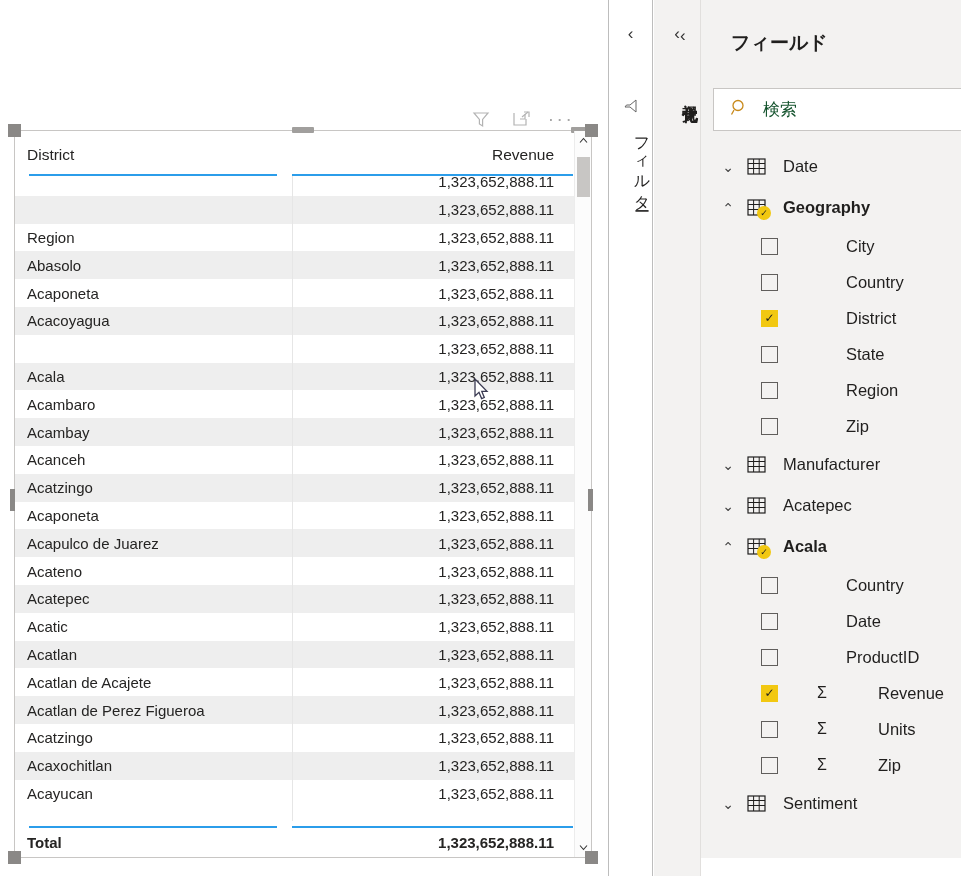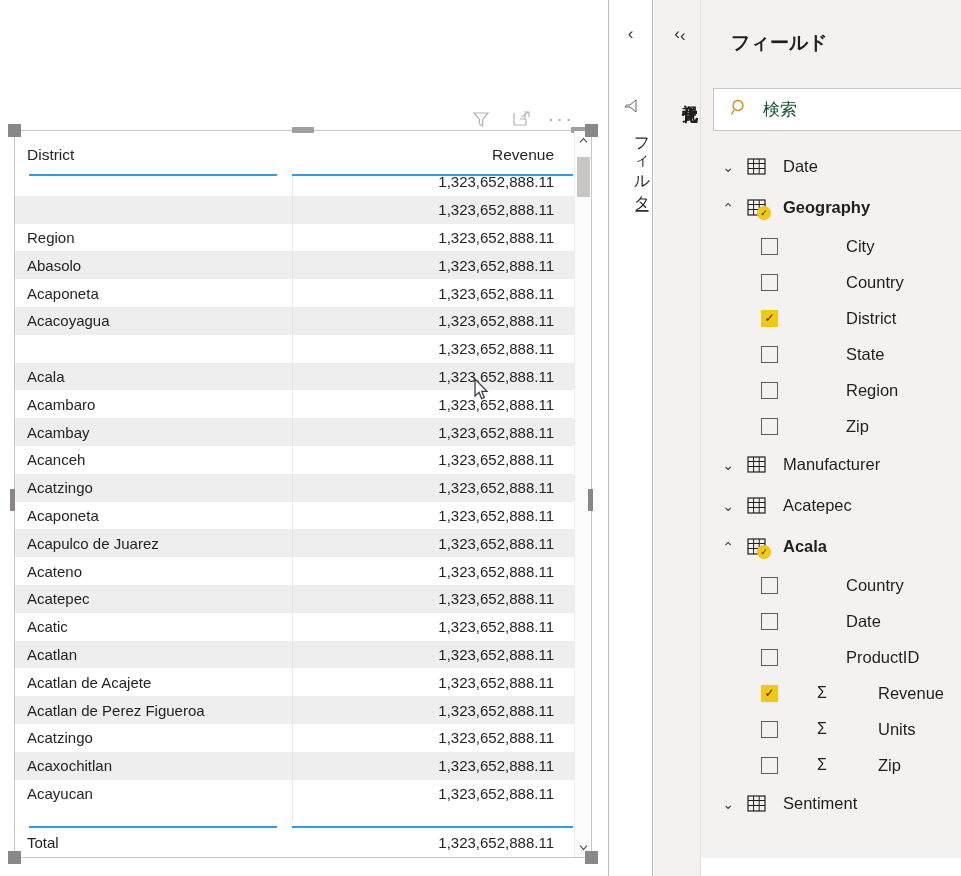--- a/index.html
+++ b/index.html
@@ -36,21 +36,21 @@
   .zebra { background: #eeeeee; }
 
   .hdr-row { height: 37px; align-items: flex-end; padding-bottom: 4px; color: #252423; font-size: 15.5px; }
   .hdr-underline { position: absolute; left: 14px; right: 18px; top: 43px; height: 2px; background: #2b9dea; }
   .hdr-gap { position: absolute; left: 262px; top: 43px; width: 15px; height: 2px; background: #fff; }
   .col-div { position: absolute; left: 277px; top: 45px; bottom: 36px; width: 1px; background: #e6e6e6; }
 
   .total-sep { position: absolute; left: 14px; right: 18px; bottom: 29px; height: 2px; background: #2b9dea; }
   .total-gap { position: absolute; left: 262px; bottom: 29px; width: 15px; height: 2px; background: #fff; }
   .total-row { position: absolute; left: 0; right: 17px; bottom: 0; height: 29px; display: flex;
-               align-items: center; font-weight: normal; font-size: 15px; color: #252423; background: #fff; }
+               align-items: center; font-weight: bold; font-size: 15px; color: #252423; background: #fff; }
 
   
   .grip { position: absolute; top: -4px; width: 22px; height: 6px; background: #a19f9d; border-radius: 1px; }
 
   
   .vscroll { position: absolute; right: 0; top: 0; bottom: 0; width: 17px; background: #fcfcfc;
              border-left: 1px solid #ececec; }
   .arrow { position: absolute; left: 0; width: 17px; height: 17px; display: flex; align-items: center;
            justify-content: center; font-size: 9px; color: #333; }
   .arr-up { top: 1px; } .arr-dn { bottom: 1px; }

